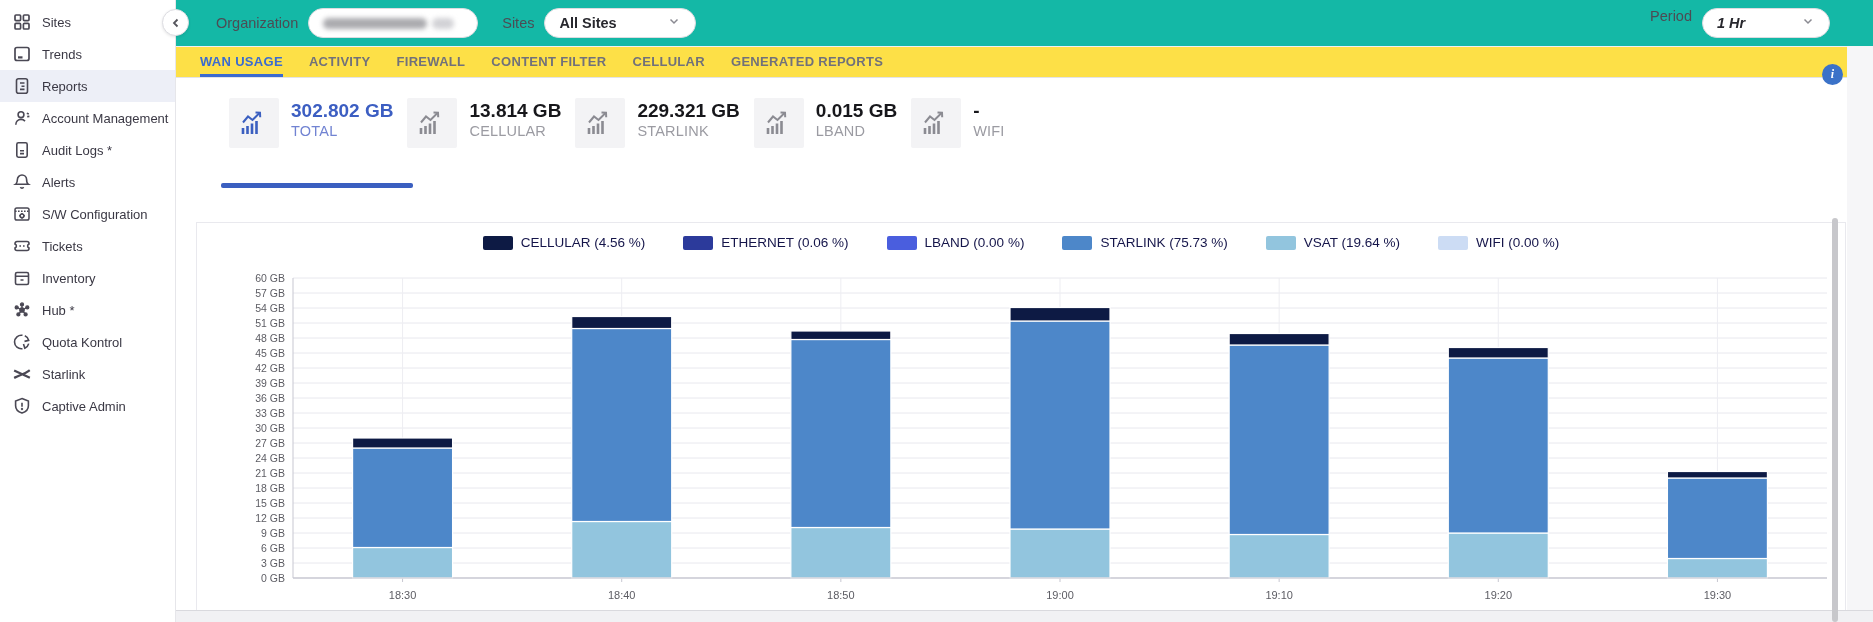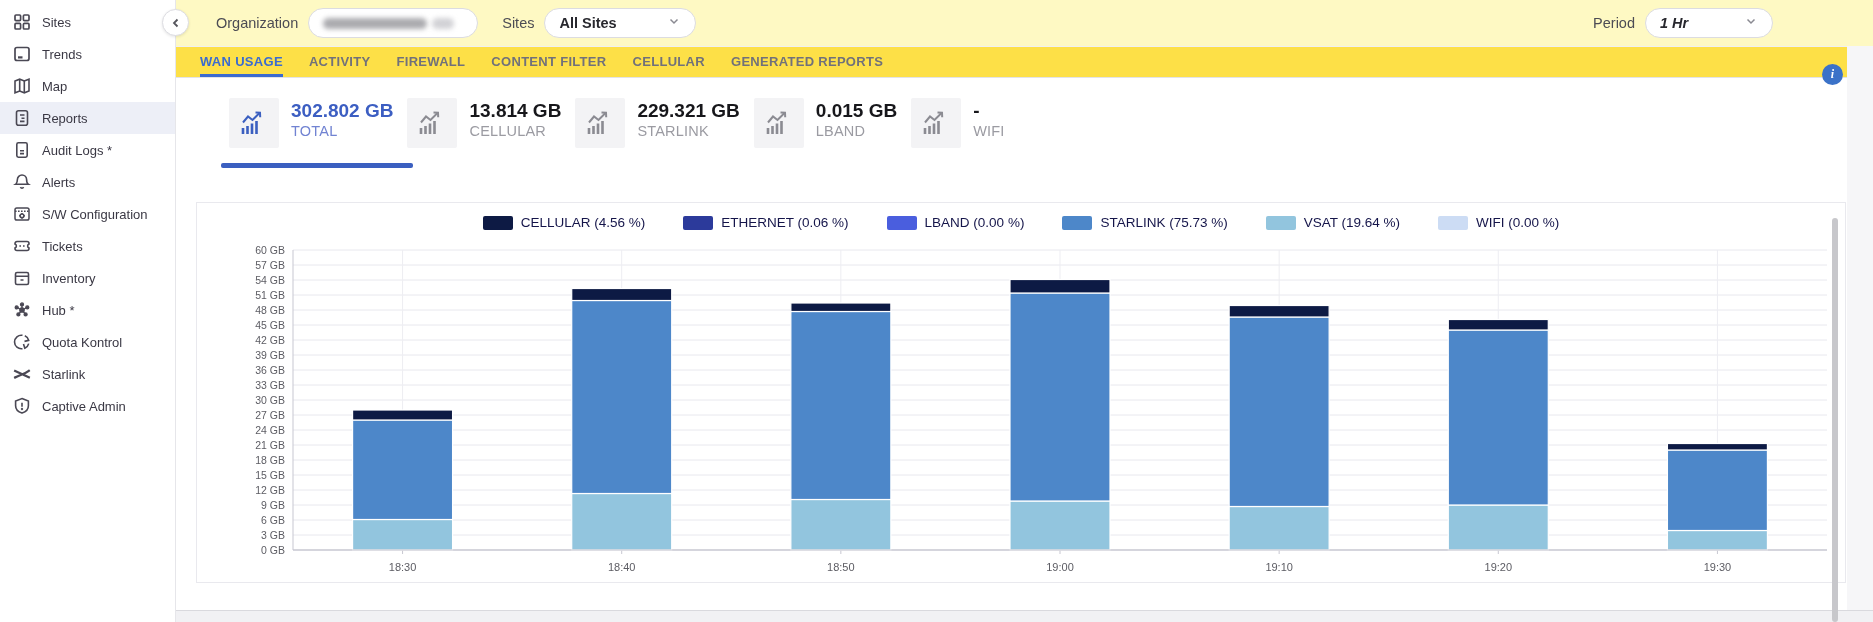--- a/index.html
+++ b/index.html
@@ -12,67 +12,67 @@
              padding-top:6px; flex:none; }
   .nav-item { display:flex; align-items:center; height:32px; padding-left:12px; gap:10px;
               color:#3a3844; font-size:13px; cursor:pointer; white-space:nowrap; }
   .nav-item.active { background:#edeff7; }
   .nav-item .ic { width:20px; height:20px; flex:none; color:#4a4854; }
   .nav-item .ic svg { width:20px; height:20px; display:block; }
 
   
   .main { flex:1; position:relative; height:100%; }
 
-  .topbar { height:46px; display:flex; align-items:center; padding:0 100px 0 18px;
-            background:#fef9c3; position:relative; }
+  .topbar { height:46px; display:flex; align-items:center; padding:0 43px 0 18px;
+            background:#14b8a6; position:relative; }
   .back-btn { position:absolute; left:-14px; top:9px; width:27px; height:27px; border-radius:50%;
               background:#fff; border:1px solid #dddde2; box-shadow:0 1px 3px rgba(0,0,0,.10);
               display:flex; align-items:center; justify-content:center; cursor:pointer; }
   .tb-label { font-size:14.5px; color:#4c4c54; margin-left:24px; }
   .tb-label.first { margin-left:22px; }
   .pill { height:30px; border:1px solid #dcdce0; border-radius:16px; margin-left:10px;
           display:flex; align-items:center; padding:0 14px; background:#fff; cursor:pointer; }
   .pill.org { width:170px; gap:5px; }
   .blurblob { height:11px; background:#ababaf; border-radius:6px; filter:blur(2.5px); }
   .pill .val { font-size:14.5px; font-weight:bold; color:#28282e; }
   .pill .chev { margin-left:auto; color:#8a8a92; }
   .pill.sites { width:152px; }
   .pill.period { width:128px;font-style:italic; }
-  .tb-right { margin-left:auto; display:flex; align-items:center; }
+  .tb-right { margin-left:auto; display:flex; }
 
   .tabbar { height:32px; display:flex; align-items:stretch; gap:26px; padding-left:24px;
             border-bottom:1px solid #e3e3e7; border-top:1px solid #f0f0f2; background:#fde047; }
   .tab { font-size:13px; font-weight:bold; letter-spacing:.3px; color:#71717a;
          display:flex; align-items:center; cursor:pointer; border-bottom:3px solid transparent;
          padding-top:2px; }
   .tab.active { color:#3a6bd0; border-bottom-color:#3a6bd0; }
   .info-btn { position:absolute; top:64px; right:30px; width:21px; height:21px; border-radius:50%;
               background:#3b72c8; color:#fff; font-size:12px; font-weight:bold; font-style:italic;
               display:flex; align-items:center; justify-content:center; cursor:pointer; z-index:5;
               font-family:"Liberation Serif", serif; }
 
   
   .cards { display:flex; gap:14px; margin:20px 0 0 53px; align-items:flex-start; }
-  .card { display:flex; gap:12px; flex:none; position:relative; padding-bottom:20px; cursor:pointer; }
+  .card { display:flex; gap:12px; flex:none; position:relative; padding-bottom:40px; cursor:pointer; }
   .card .cicon { width:50px; height:50px; background:#f3f3f5; border-radius:2px; color:#8b8b92;
                  display:flex; align-items:center; justify-content:center; }
   .card .cicon svg { width:32px; height:32px; }
   .card .ctext { padding-top:2px; }
   .card .cvalue { font-size:19px; font-weight:bold; color:#17171b; white-space:nowrap; line-height:1.15; }
   .card .clabel { font-size:14.5px; color:#9b9ba2; letter-spacing:.2px; white-space:nowrap; }
   .card.active .cicon { color:#3b5fc0; }
   .card.active .cvalue { color:#3c5ec2; }
   .card.active .clabel { color:#7183d2; }
   .card.active::after { content:""; position:absolute; left:-8px; right:-20px; bottom:0;
                         height:5px; background:#3b5fc0; border-radius:2px; }
 
   
   .chart-panel { margin:34px 27px 0 20px; border:1px solid #e9e9ee; background:#fff;
                  padding:12px 2px 4px 2px; }
-  .legend { display:flex; justify-content:center; gap:38px; margin-bottom:10px; }
+  .legend { display:flex; justify-content:center; gap:38px; margin-bottom:18px; }
   .legend-item { display:flex; align-items:center; gap:8px; font-size:13.5px; color:#15154a; }
   .legend-swatch { width:30px; height:14px; border-radius:2px; flex:none; }
   svg.chart { display:block; margin:0 auto; }
   svg.chart text { font-family:"Liberation Sans", sans-serif; fill:#5c5c63; }
 
   .right-gutter { position:absolute; top:46px; right:0; width:26px; bottom:0; background:#f6f6f8; }
   .vscrollbar { position:absolute; top:218px; right:35px; width:6px; height:404px;
                 background:#c7c7cb; border-radius:3px; cursor:grab; z-index:6; }
   .bottom-strip { position:absolute; left:0; right:0; bottom:0; height:12px;
                   background:#f1f1f4; border-top:1px solid #d9d9de; }
@@ -96,37 +96,38 @@
     </div>
     <div class="nav-item">
       <span class="ic">
           <svg viewBox="0 0 20 20" fill="none" stroke="currentColor" stroke-width="1.7">
             <rect x="3" y="3.5" width="14" height="13" rx="2"></rect>
             <path d="M6 13.4h4.5" stroke-width="2.2"></path>
           </svg>
         </span>
       <span>Trends</span>
     </div>
-    <div class="nav-item">
-      <span class="ic">
-          <svg viewBox="0 0 20 20" fill="none" stroke="currentColor" stroke-width="1.6">
-            <path d="M3 5l4.7-1.8L12.3 5 17 3.2V15l-4.7 1.8L7.7 15 3 16.8z"></path>
-            <path d="M7.7 3.2V15M12.3 5v11.8"></path>
-          </svg>
-        </span>
-      <span>Map</span>
-    </div>
     <div class="nav-item active">
       <span class="ic">
           <svg viewBox="0 0 20 20" fill="none" stroke="currentColor" stroke-width="1.6">
             <rect x="4.5" y="2.8" width="11" height="14.4" rx="2"></rect>
             <path d="M8 7h4.5M9.5 10.2H12.5M8 13.4h4.5"></path>
           </svg>
         </span>
       <span>Reports</span>
+    </div>
+    <div class="nav-item">
+      <span class="ic">
+          <svg viewBox="0 0 20 20" fill="none" stroke="currentColor" stroke-width="1.6">
+            <circle cx="9" cy="6.7" r="2.9"></circle>
+            <path d="M3.8 16.8c0-3.4 2.4-5.4 5.2-5.4 1.6 0 3 .6 4 1.7"></path>
+            <path d="M14.8 5.2l2 .8M15.2 8.6l2.2-.2"></path>
+          </svg>
+        </span>
+      <span>Account Management</span>
     </div>
     <div class="nav-item">
       <span class="ic">
           <svg viewBox="0 0 20 20" fill="none" stroke="currentColor" stroke-width="1.6">
             <rect x="4.8" y="2.8" width="10.4" height="14.4" rx="1.6"></rect>
             <path d="M8 10.8h4M8 13.6h4"></path>
           </svg>
         </span>
       <span>Audit Logs *</span>
     </div>

